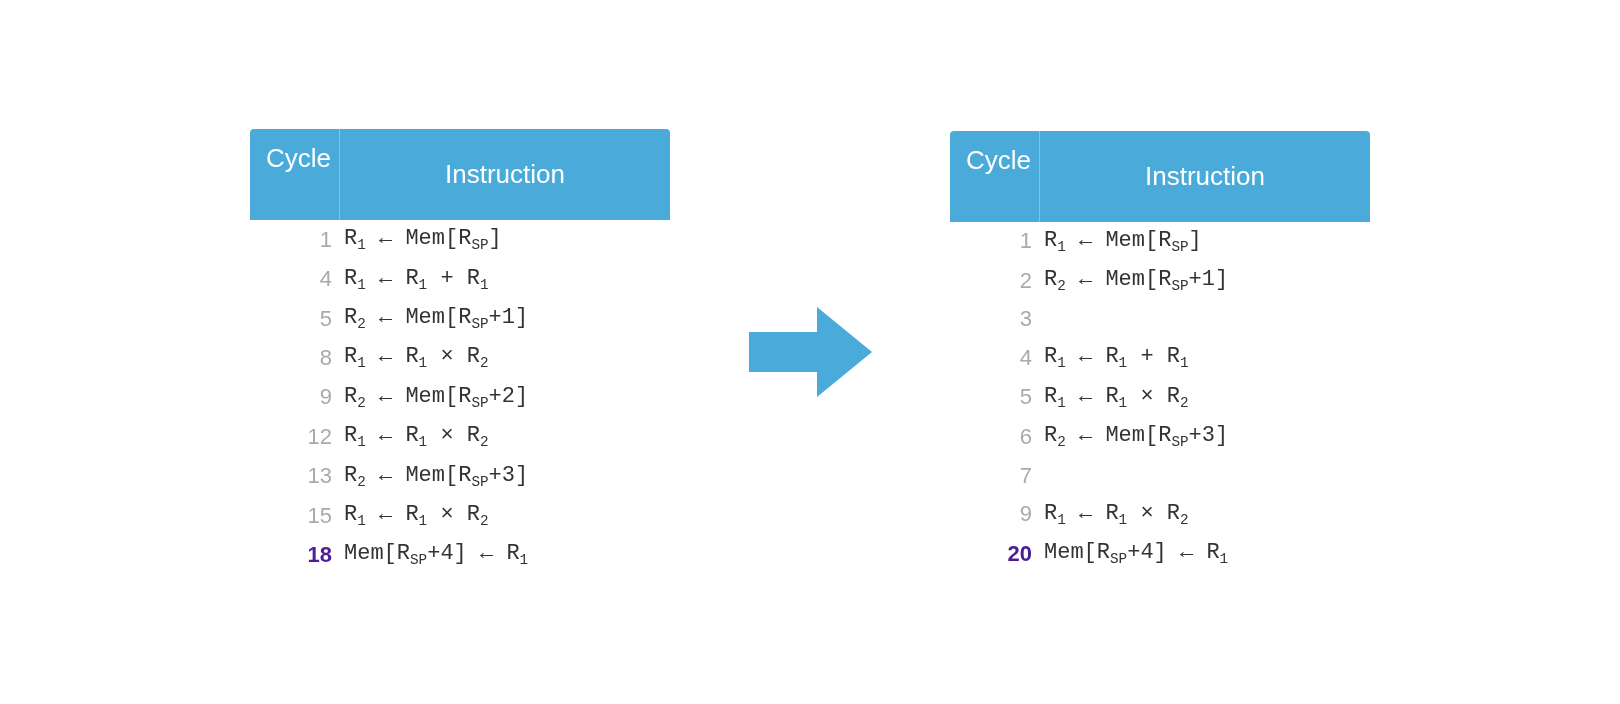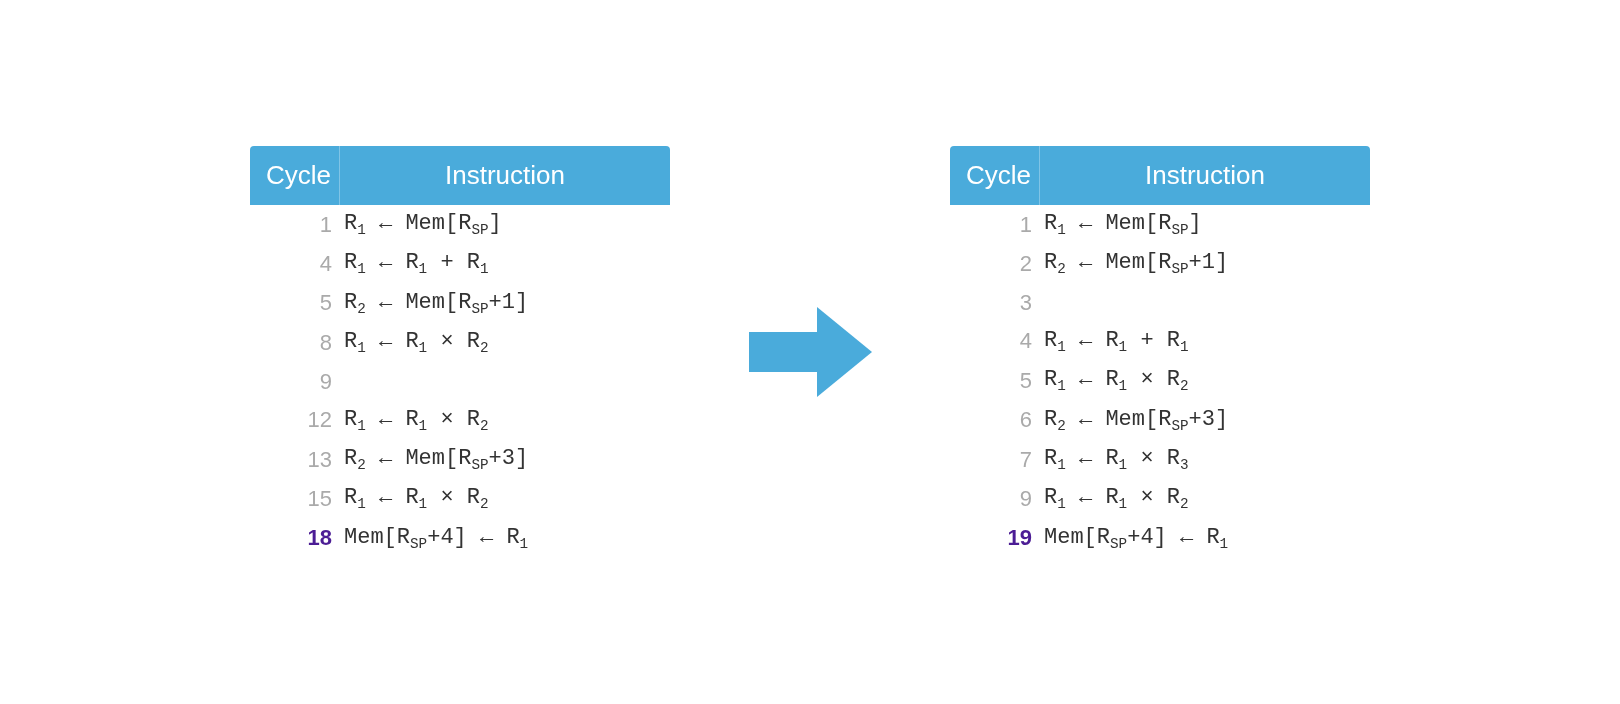--- a/index.html
+++ b/index.html
@@ -34,21 +34,21 @@
       color: white;
       font-size: 26px;
       font-weight: 500;
       font-family: Arial, sans-serif;
       border-right: 1px solid rgba(255,255,255,0.3);
     }
 
     .col-instruction {
       flex: 1;
       text-align: center;
-      padding: 14px 10px;
+      padding: 30px 10px;
       color: white;
       font-size: 26px;
       font-weight: 500;
       font-family: Arial, sans-serif;
     }
 
     .table-body {
       display: flex;
       flex-direction: column;
     }
@@ -137,20 +137,21 @@
       <div class="table-row">
         <div class="cycle-num">5</div>
         <div class="instr-text">R<sub>2</sub> ← Mem[R<sub>SP</sub>+1]</div>
       </div>
       <div class="table-row">
         <div class="cycle-num">8</div>
         <div class="instr-text">R<sub>1</sub> ← R<sub>1</sub> × R<sub>2</sub></div>
       </div>
       <div class="table-row">
         <div class="cycle-num">9</div>
+        <div class="instr-text">R<sub>2</sub> ← Mem[R<sub>SP</sub>+2]</div>
       </div>
       <div class="table-row">
         <div class="cycle-num">12</div>
         <div class="instr-text">R<sub>1</sub> ← R<sub>1</sub> × R<sub>2</sub></div>
       </div>
       <div class="table-row">
         <div class="cycle-num">13</div>
         <div class="instr-text">R<sub>2</sub> ← Mem[R<sub>SP</sub>+3]</div>
       </div>
       <div class="table-row">
@@ -195,24 +196,23 @@
       <div class="table-row">
         <div class="cycle-num">5</div>
         <div class="instr-text">R<sub>1</sub> ← R<sub>1</sub> × R<sub>2</sub></div>
       </div>
       <div class="table-row">
         <div class="cycle-num">6</div>
         <div class="instr-text">R<sub>2</sub> ← Mem[R<sub>SP</sub>+3]</div>
       </div>
       <div class="table-row">
         <div class="cycle-num">7</div>
-        <div class="instr-text">R<sub>1</sub> ← R<sub>1</sub> × R<sub>3</sub></div>
       </div>
       <div class="table-row">
         <div class="cycle-num">9</div>
         <div class="instr-text">R<sub>1</sub> ← R<sub>1</sub> × R<sub>2</sub></div>
       </div>
       <div class="table-row">
-        <div class="cycle-num bold">19</div>
+        <div class="cycle-num bold">20</div>
         <div class="instr-text">Mem[R<sub>SP</sub>+4] ← R<sub>1</sub></div>
       </div>
     </div>
 </div>
 
 </body></html>

